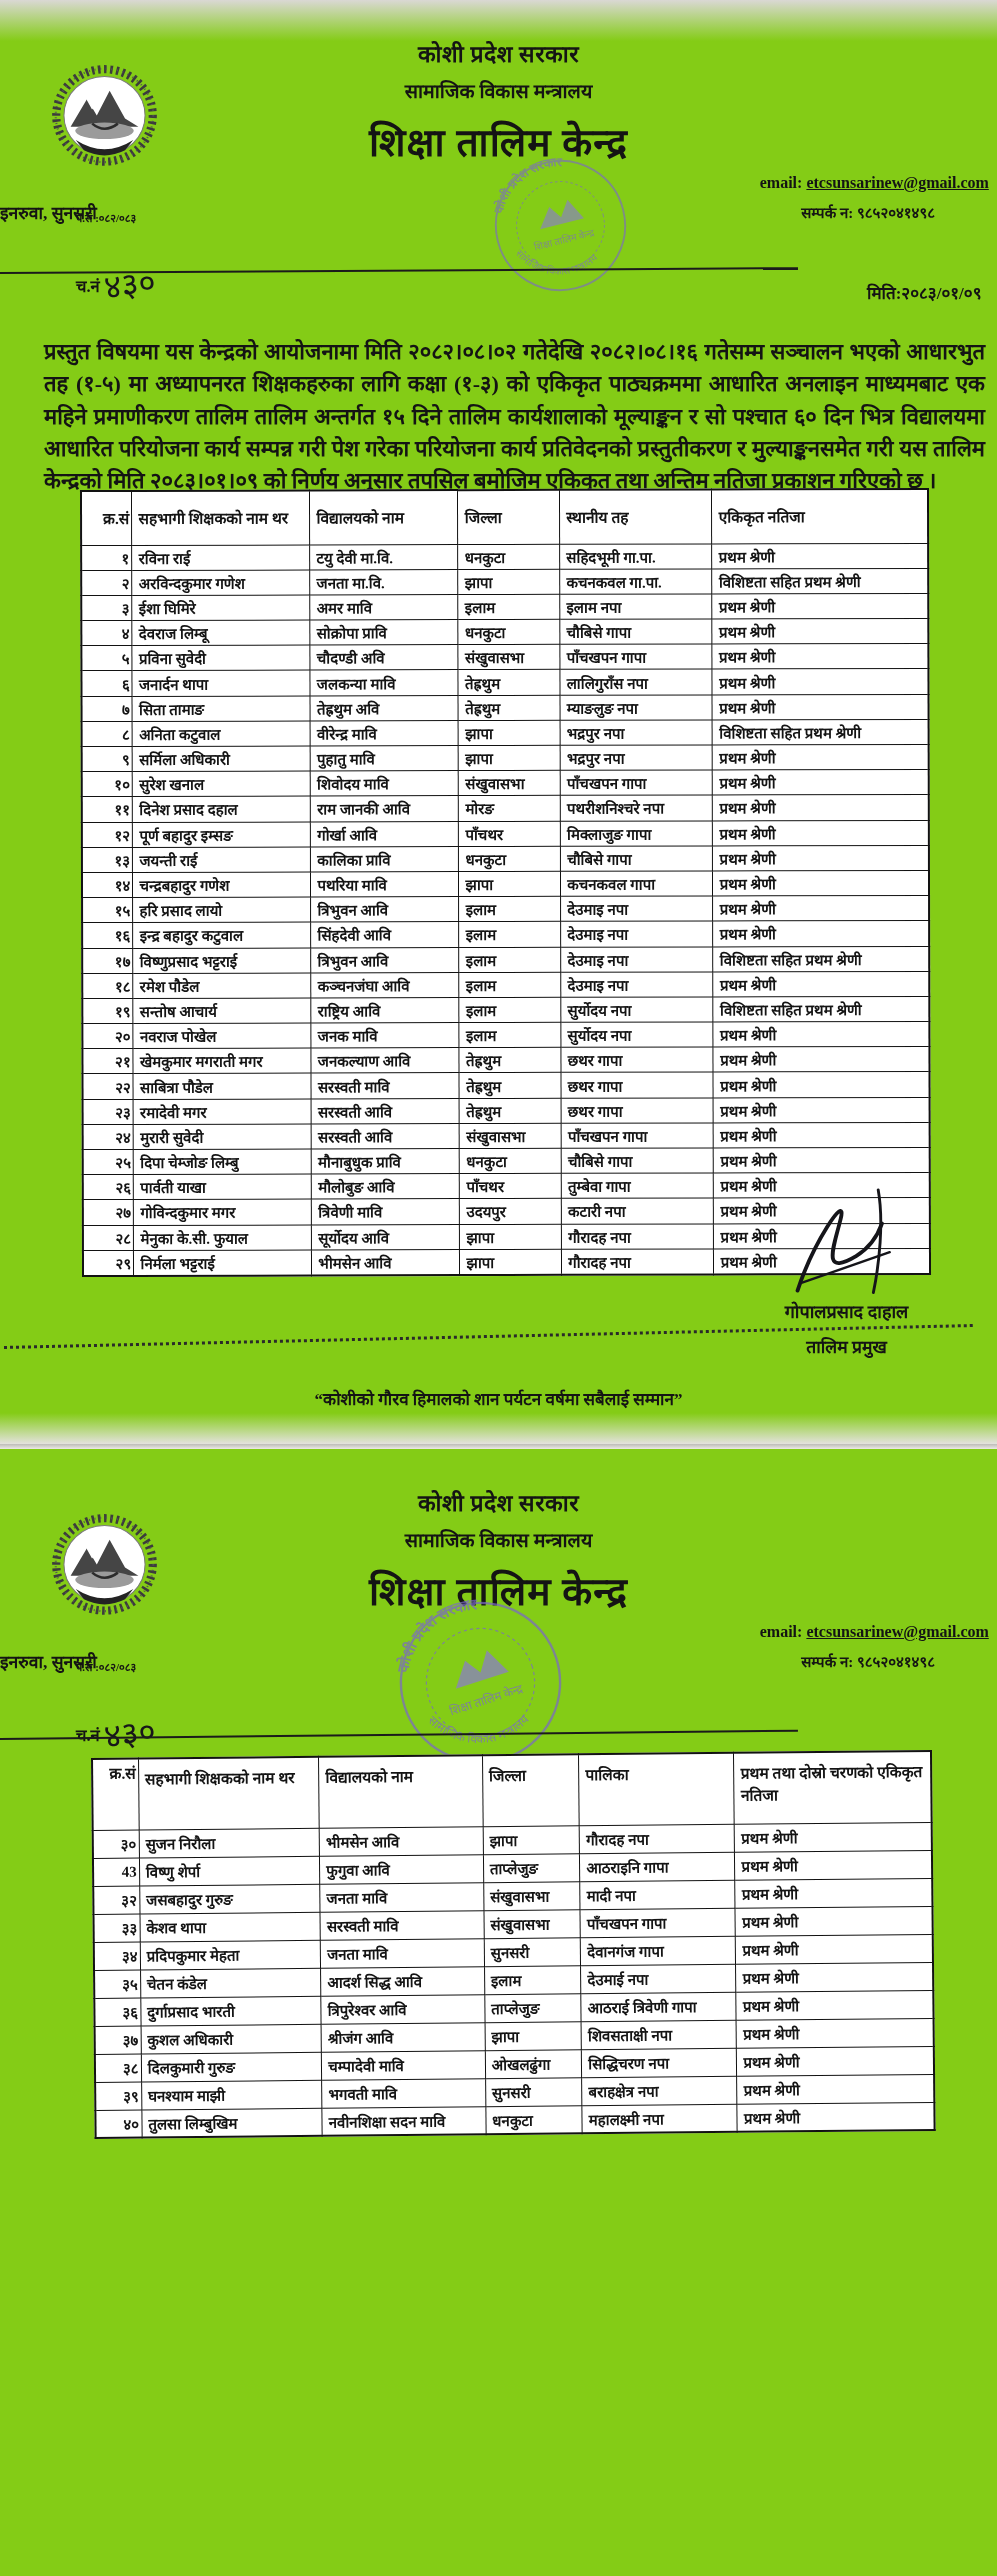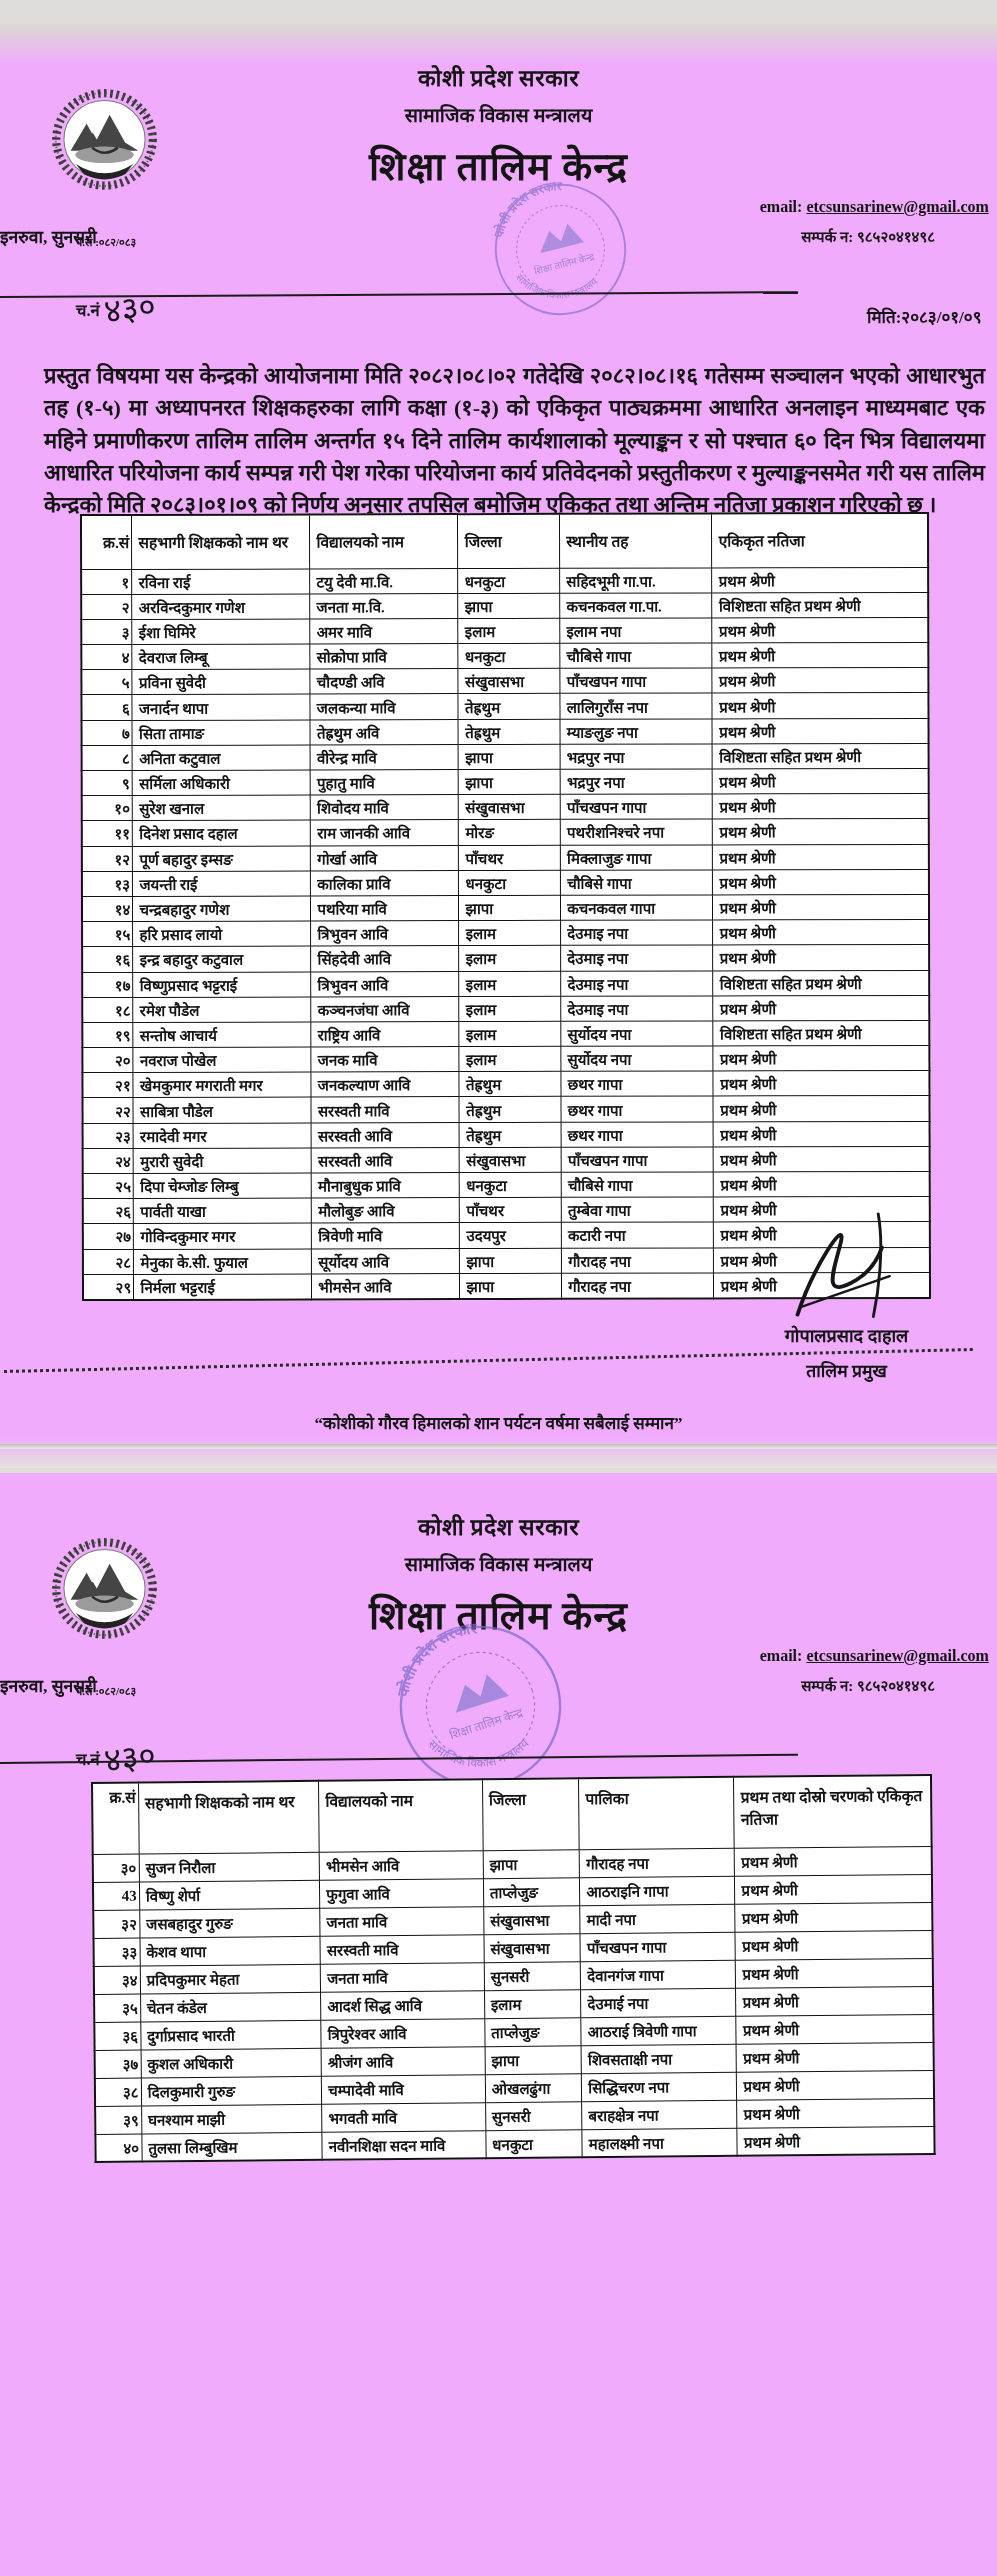--- a/index.html
+++ b/index.html
@@ -1,20 +1,20 @@
 <!DOCTYPE html>
 <html style="font-size:8.2px"><head>
 <meta charset="utf-8">
 <title>Scanned Notice</title>
 <style>
   html,body{margin:0;padding:0;background:#cfcecb;}
   *{box-sizing:border-box;}
   .canvas{position:relative;width:997px;height:2883px;background:#dedcd8;
           font-family:"Liberation Serif","DejaVu Serif",serif;color:#141414;}
-  .page{position:absolute;left:0;width:997px;background:#f0abfc;overflow:hidden;margin-top:24px;}
+  .page{position:absolute;left:0;width:997px;background:#84cc16;overflow:hidden;}
   .page1{top:0;height:1444px;}
   .seam{position:absolute;top:1444px;left:0;width:997px;height:5.2px;
         background:linear-gradient(#bdbcb8,#eceae6);}
   .page2{top:1449px;height:1434px;}
   .page1::before{content:"";position:absolute;top:0;left:0;right:0;height:41px;
         background:linear-gradient(#dad8d4,rgba(255,255,255,0));pointer-events:none;}
   .page1::after{content:"";position:absolute;bottom:0;left:0;right:0;height:31px;
         background:linear-gradient(rgba(255,255,255,0),#e4e2de);pointer-events:none;}
   .page2::after{content:"";position:absolute;bottom:0;left:0;right:0;height:41px;
         background:linear-gradient(rgba(255,255,255,0),#d6d5d1);pointer-events:none;}

